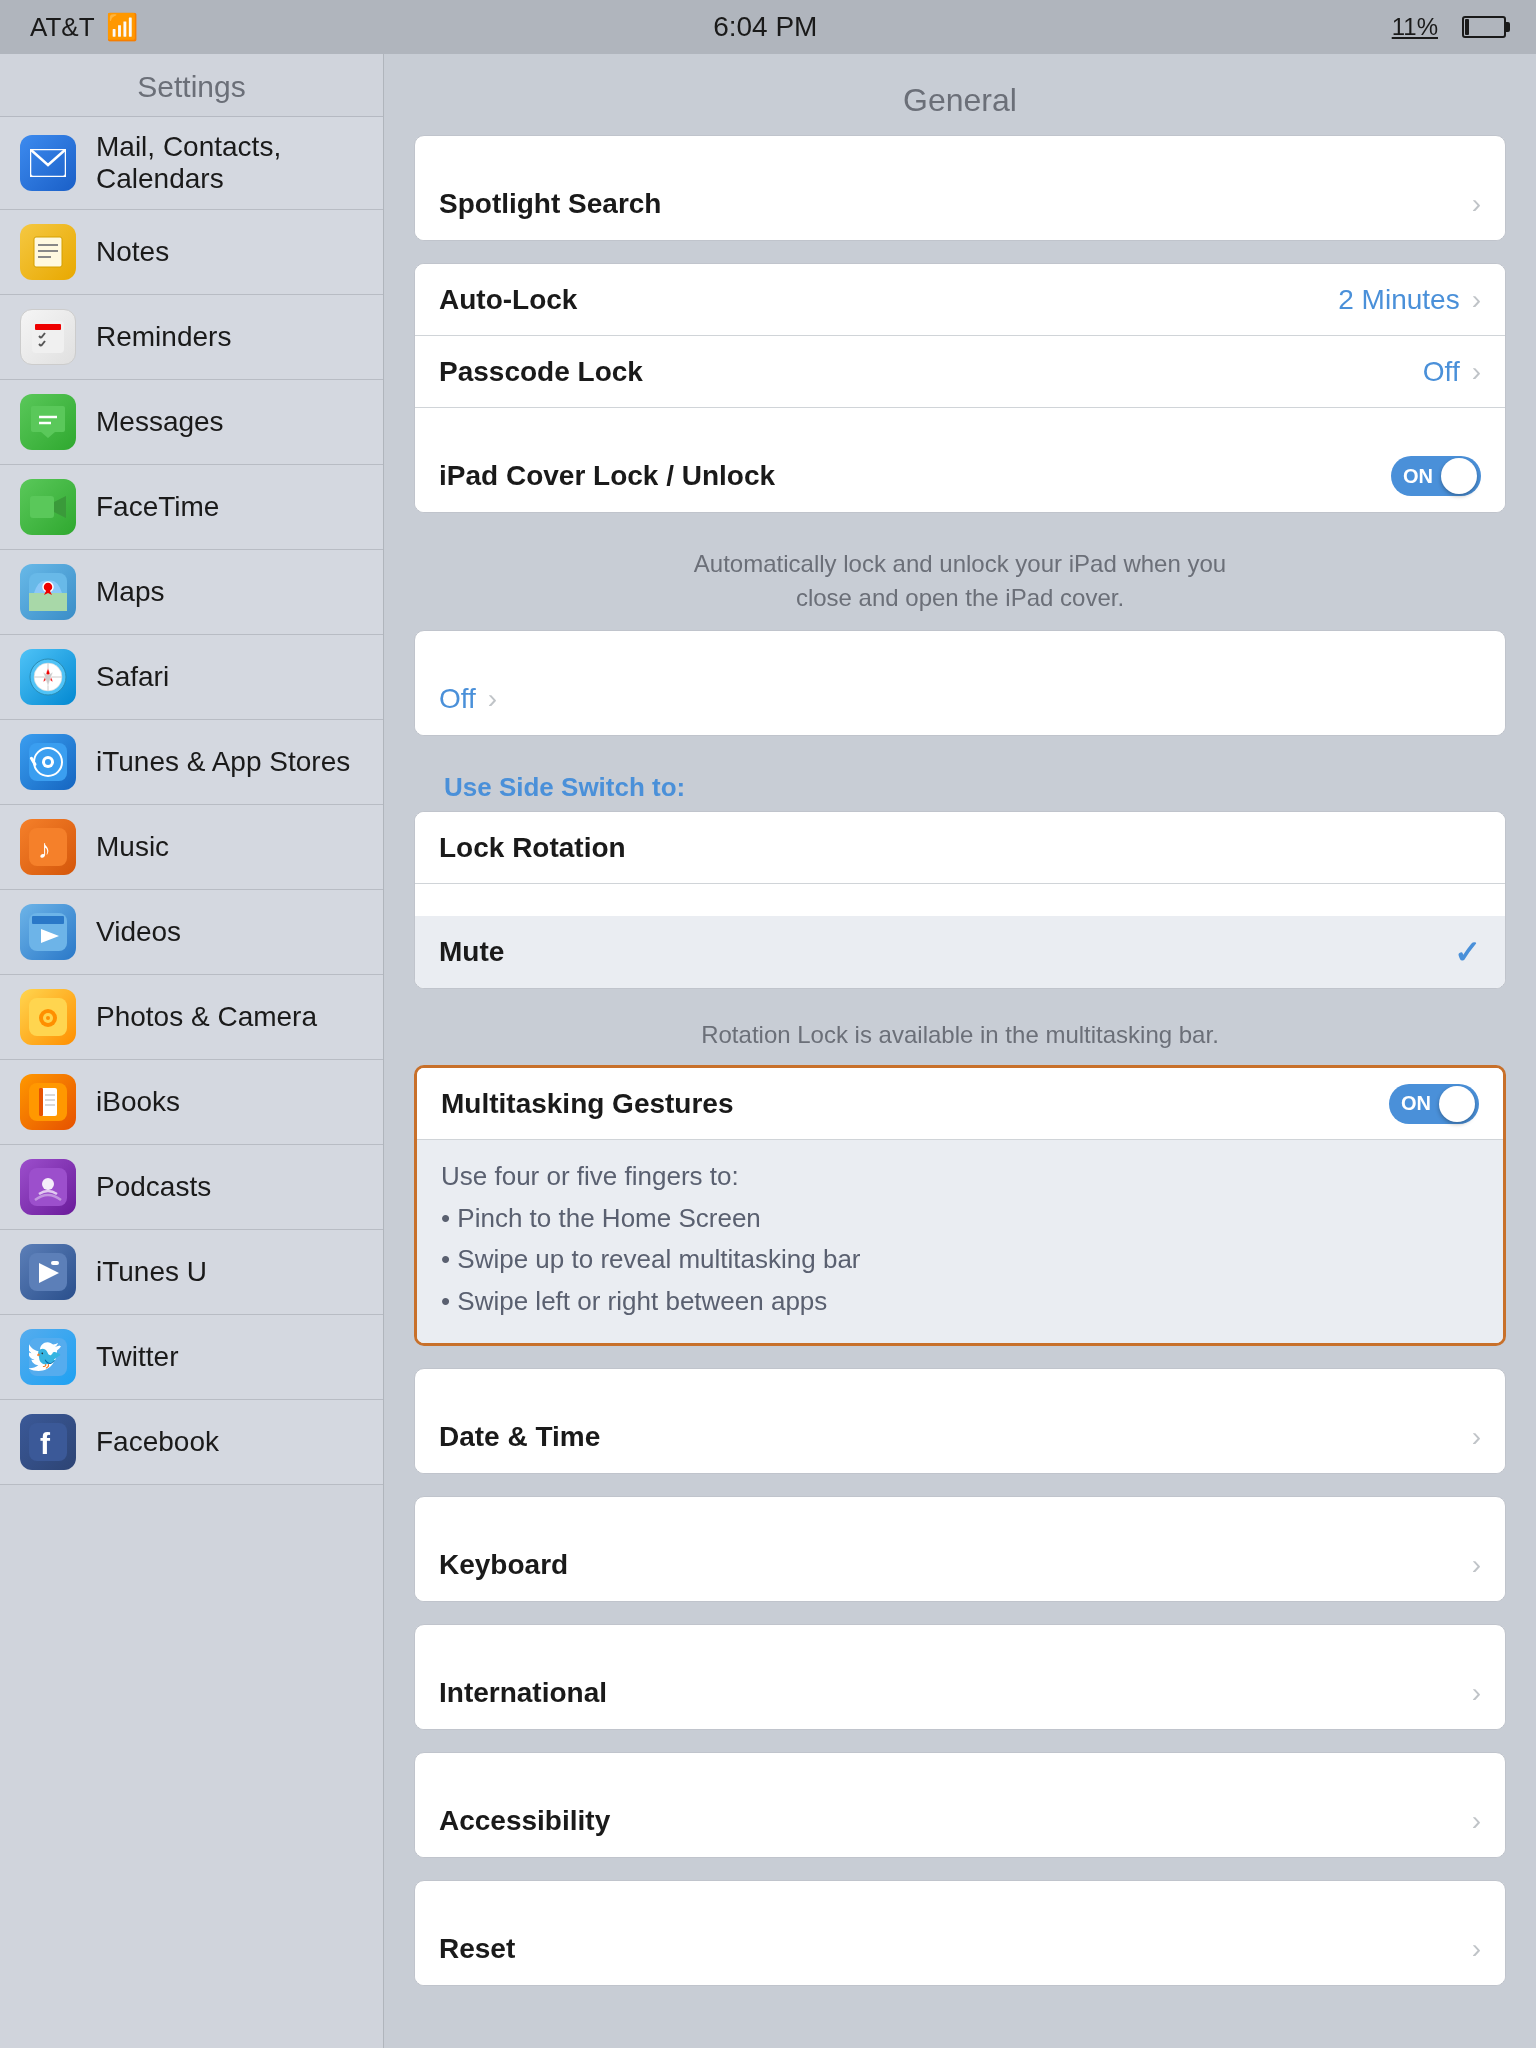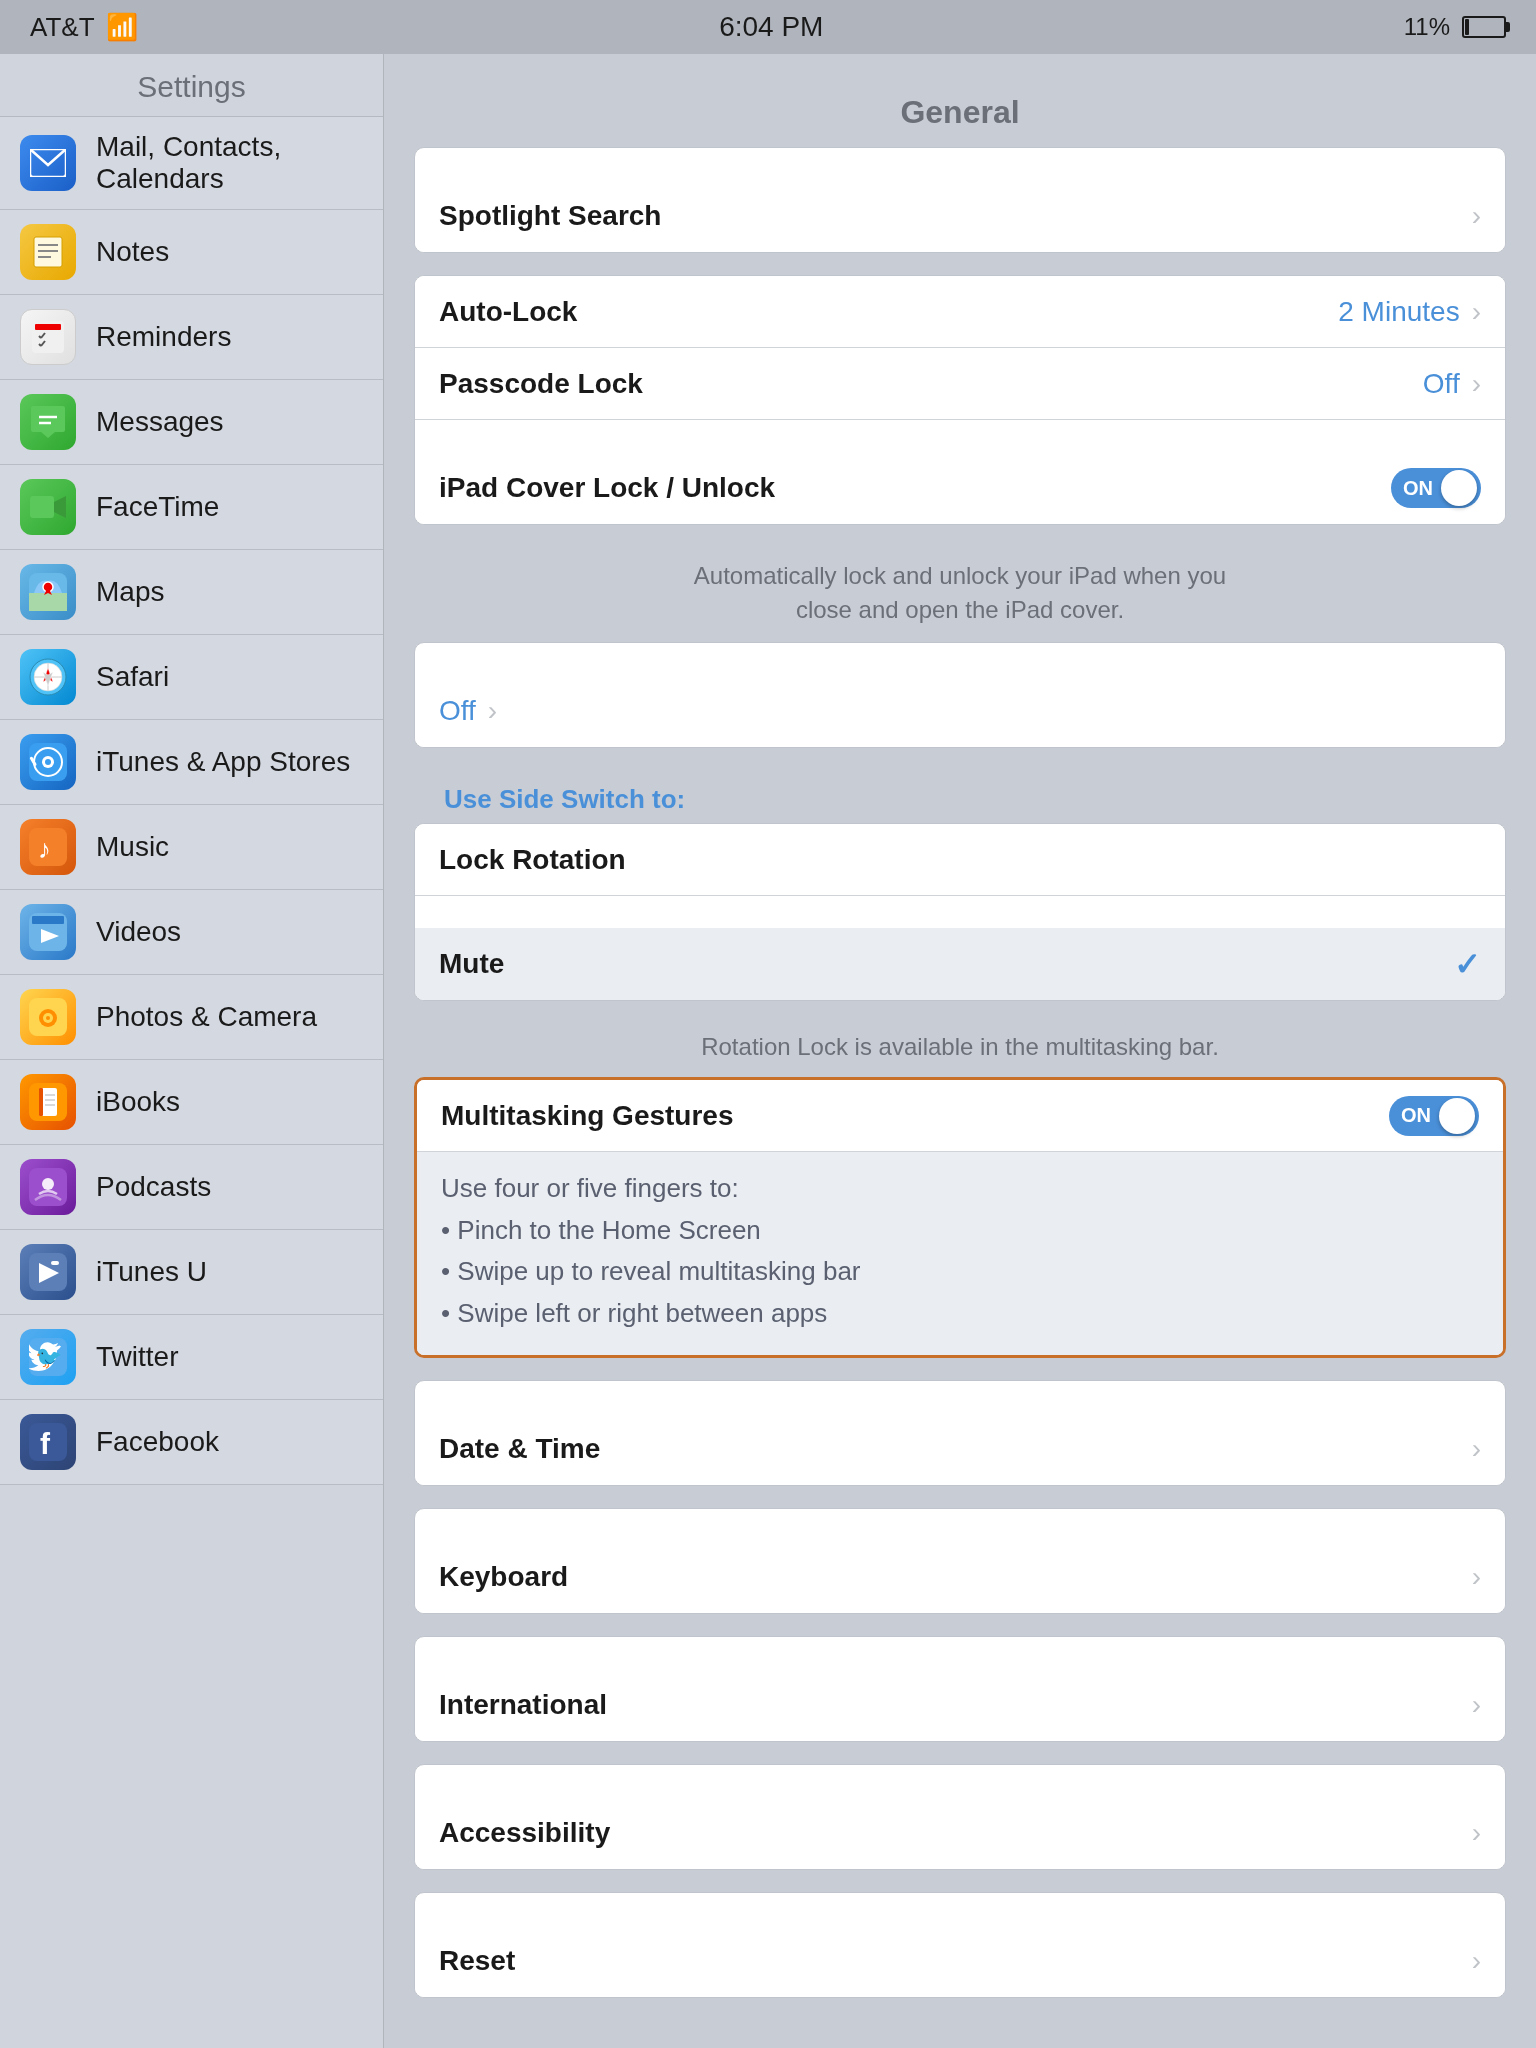--- a/index.html
+++ b/index.html
@@ -32,24 +32,25 @@
       font-weight: 500;
     }
     .status-center {
       font-size: 28px;
       color: #1a1a1a;
       font-weight: 500;
     }
     .status-right {
       display: flex;
       align-items: center;
-      gap: 12px;
+      gap: 24px;
       font-size: 24px;
       color: #1a1a1a;
       font-weight: 500;
+      text-decoration: underline;
     }
     .battery-icon {
       width: 44px;
       height: 22px;
       border: 2px solid #1a1a1a;
       border-radius: 3px;
       position: relative;
       display: inline-block;
     }
     .battery-icon::after {
@@ -154,24 +155,23 @@
       overflow-y: auto;
       padding: 20px 30px;
       display: flex;
       flex-direction: column;
       gap: 0;
     }
 
     .content-header {
       text-align: center;
       font-size: 32px;
-      font-weight: 700;
+      font-weight: 400;
       color: #6b6f78;
       padding: 8px 0 16px;
-      margin-top: 12px;
     }
 
     
     .settings-group {
       background: white;
       border-radius: 10px;
       margin-bottom: 22px;
       overflow: hidden;
       border: 1px solid #c0c4cc;
     }

